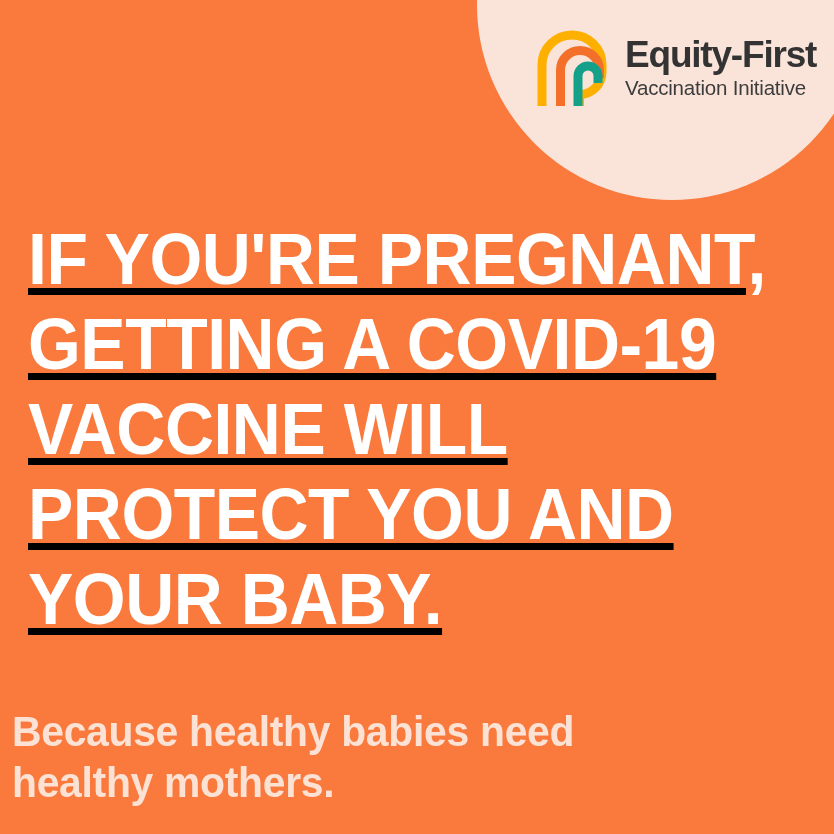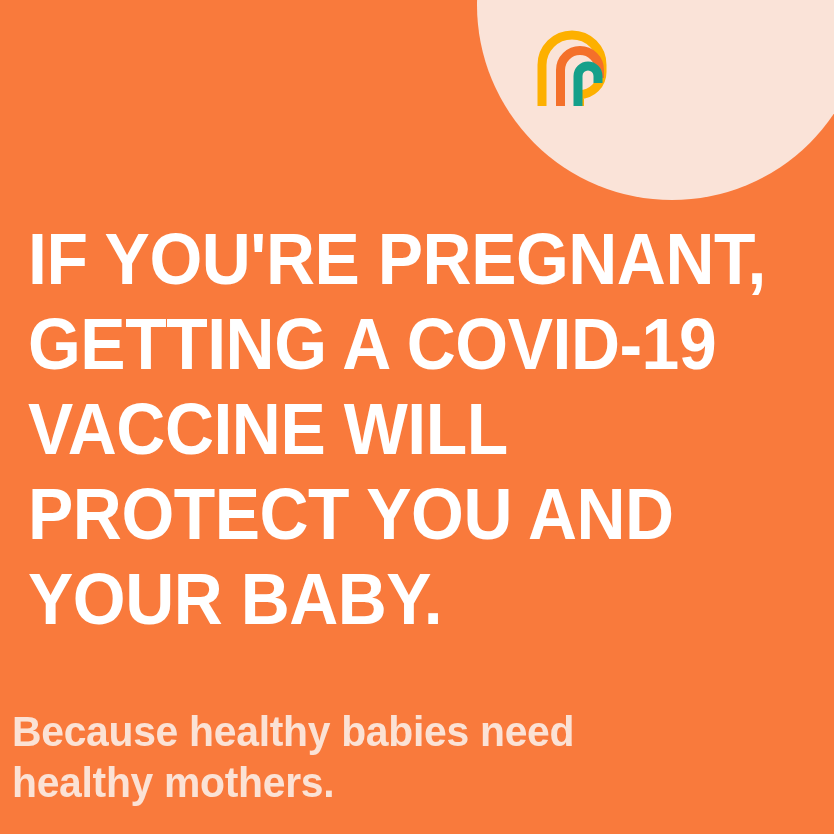--- a/index.html
+++ b/index.html
@@ -71,20 +71,21 @@
     letter-spacing: -0.2px;
     margin-top: 4px;
   }
 
   
   #headline {
     position: absolute;
     left: 28px;
     top: 216px;
     width: 790px;
+    text-decoration: underline;
   }
 
   .headline-line {
     font-family: "Liberation Sans", sans-serif;
     font-weight: bold;
     font-size: 73px;
     line-height: 85px;
     color: #FFFFFF;
     letter-spacing: -0.5px;
     white-space: nowrap;
@@ -123,20 +124,24 @@
 
     <svg id="logo-mark" viewBox="0 0 78 82" xmlns="http://www.w3.org/2000/svg">
 
       <path d="M9 80 L9 39 A30 30 0 0 1 69 39 L69 46 A22.5 22.5 0 0 1 46.5 68.5 L46.5 80" fill="none" stroke="#FDB000" stroke-width="9" stroke-linecap="butt"></path>
 
       <path d="M27.5 80 L27.5 44 A19.5 19.5 0 0 1 66.5 44 L66.5 52" fill="none" stroke="#F4702A" stroke-width="9" stroke-linecap="butt"></path>
 
       <path d="M45 80 L45 50 A10 10 0 0 1 65 50 L65 57" fill="none" stroke="#15A08A" stroke-width="9" stroke-linecap="butt"></path>
     </svg>
 
+    <div id="logo-words">
+      <div id="logo-title">Equity-First</div>
+      <div id="logo-subtitle">Vaccination Initiative</div>
+    </div>
 
   </div>
 
   <div id="headline">
     <div class="headline-line">IF YOU'RE PREGNANT,</div>
     <div class="headline-line">GETTING A COVID-19</div>
     <div class="headline-line">VACCINE WILL</div>
     <div class="headline-line">PROTECT YOU AND</div>
     <div class="headline-line">YOUR BABY.</div>
   </div>

